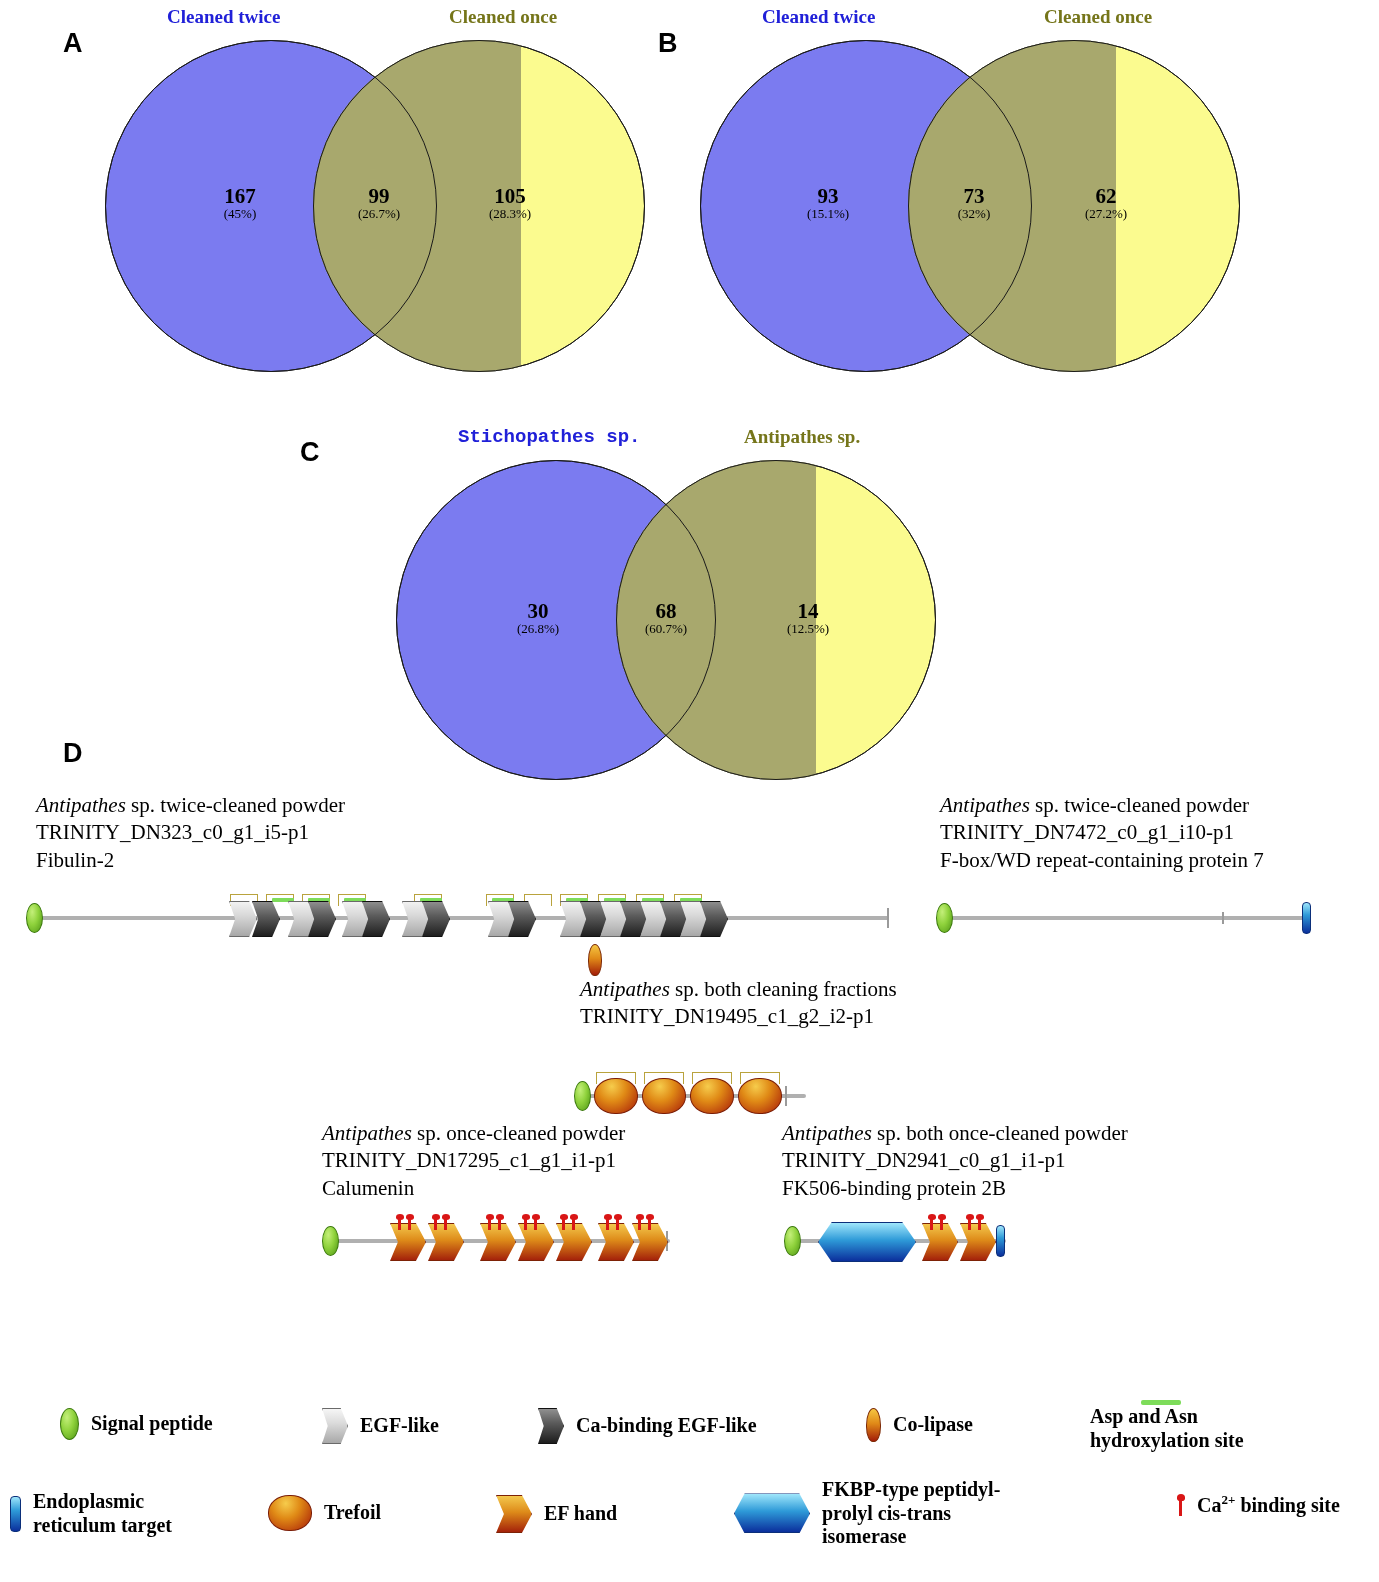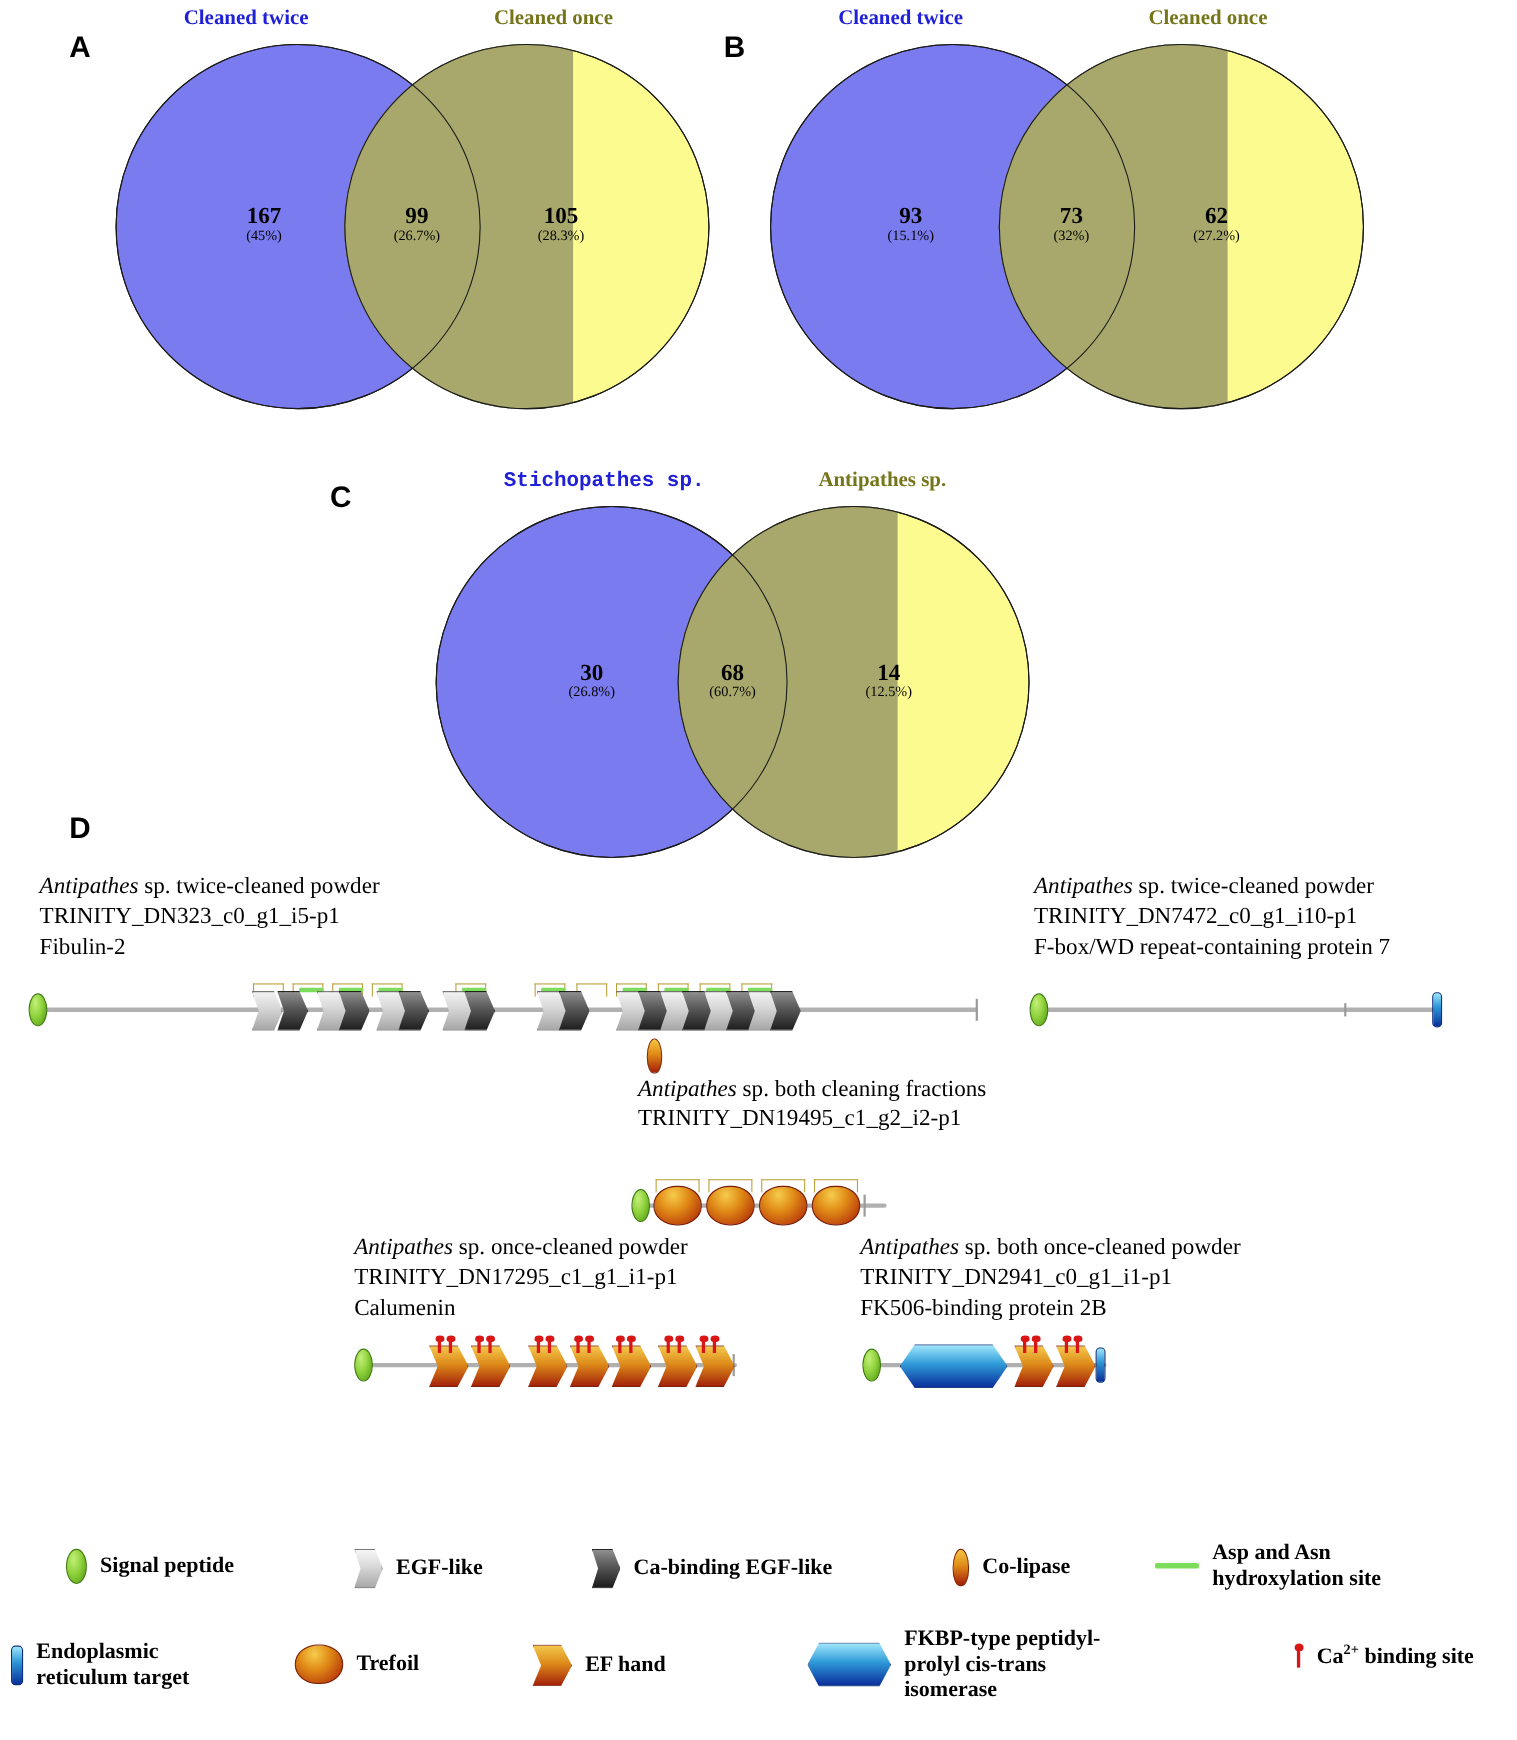--- a/index.html
+++ b/index.html
@@ -508,36 +508,36 @@
   <div class="legend-text">EGF-like</div>
 </div>
 <div class="legend-item" style="left:538px; top:1408px;">
   <div class="lg-caegf"></div>
   <div class="legend-text">Ca-binding  EGF-like</div>
 </div>
 <div class="legend-item" style="left:866px; top:1408px;">
   <div class="lg-colipase"></div>
   <div class="legend-text">Co-lipase</div>
 </div>
-<div class="legend-item" style="left:1050px; top:1400px;">
+<div class="legend-item" style="left:1078px; top:1400px;flex-direction:column;">
   <div class="lg-hydrox"></div>
   <div class="legend-text">Asp and Asn
 hydroxylation site</div>
 </div>
 
 <div class="legend-item" style="left:10px; top:1490px;">
   <div class="lg-er"></div>
   <div class="legend-text">Endoplasmic
 reticulum target</div>
 </div>
 <div class="legend-item" style="left:268px; top:1495px;">
   <div class="lg-trefoil"></div>
   <div class="legend-text">Trefoil</div>
 </div>
-<div class="legend-item" style="left:484px; top:1495px;justify-content:center;">
+<div class="legend-item" style="left:496px; top:1495px;justify-content:center;">
   <div class="lg-efhand"></div>
   <div class="legend-text">EF hand</div>
 </div>
 <div class="legend-item" style="left:734px; top:1478px;">
   <div class="lg-fkbp"></div>
   <div class="legend-text">FKBP-type peptidyl-
 prolyl cis-trans
 isomerase</div>
 </div>
 <div class="legend-item" style="left:1176px; top:1492px;">

